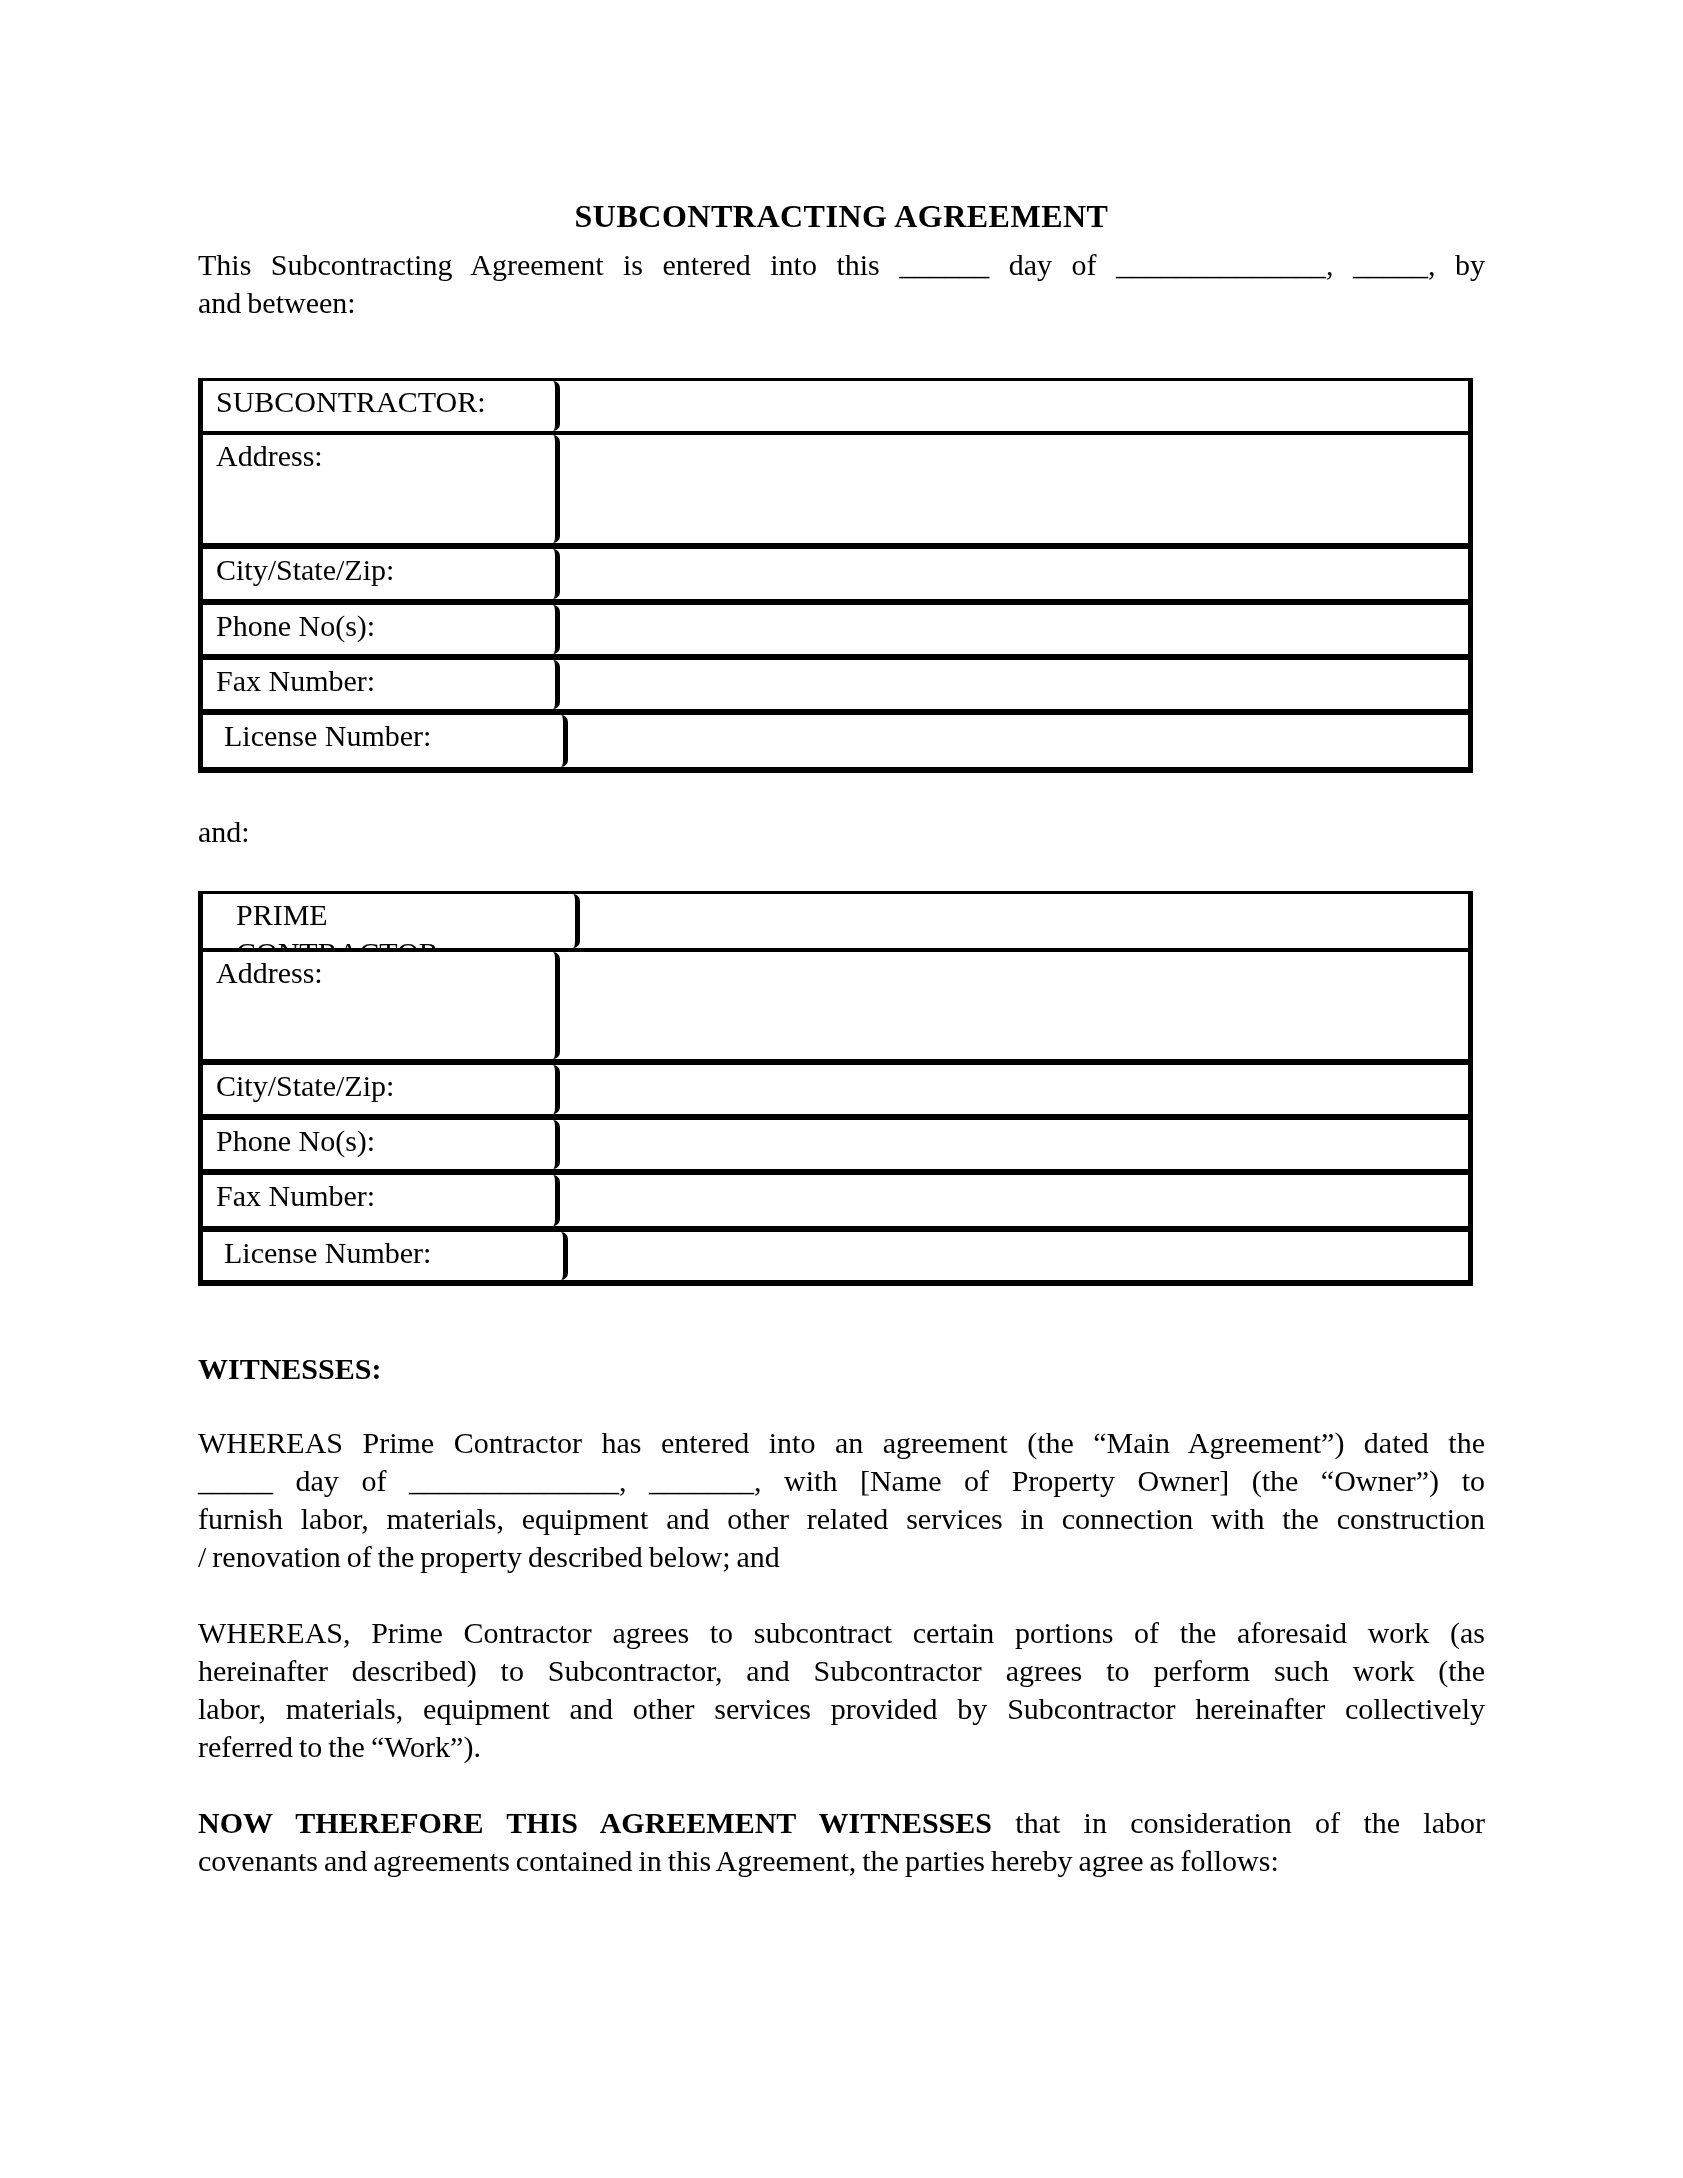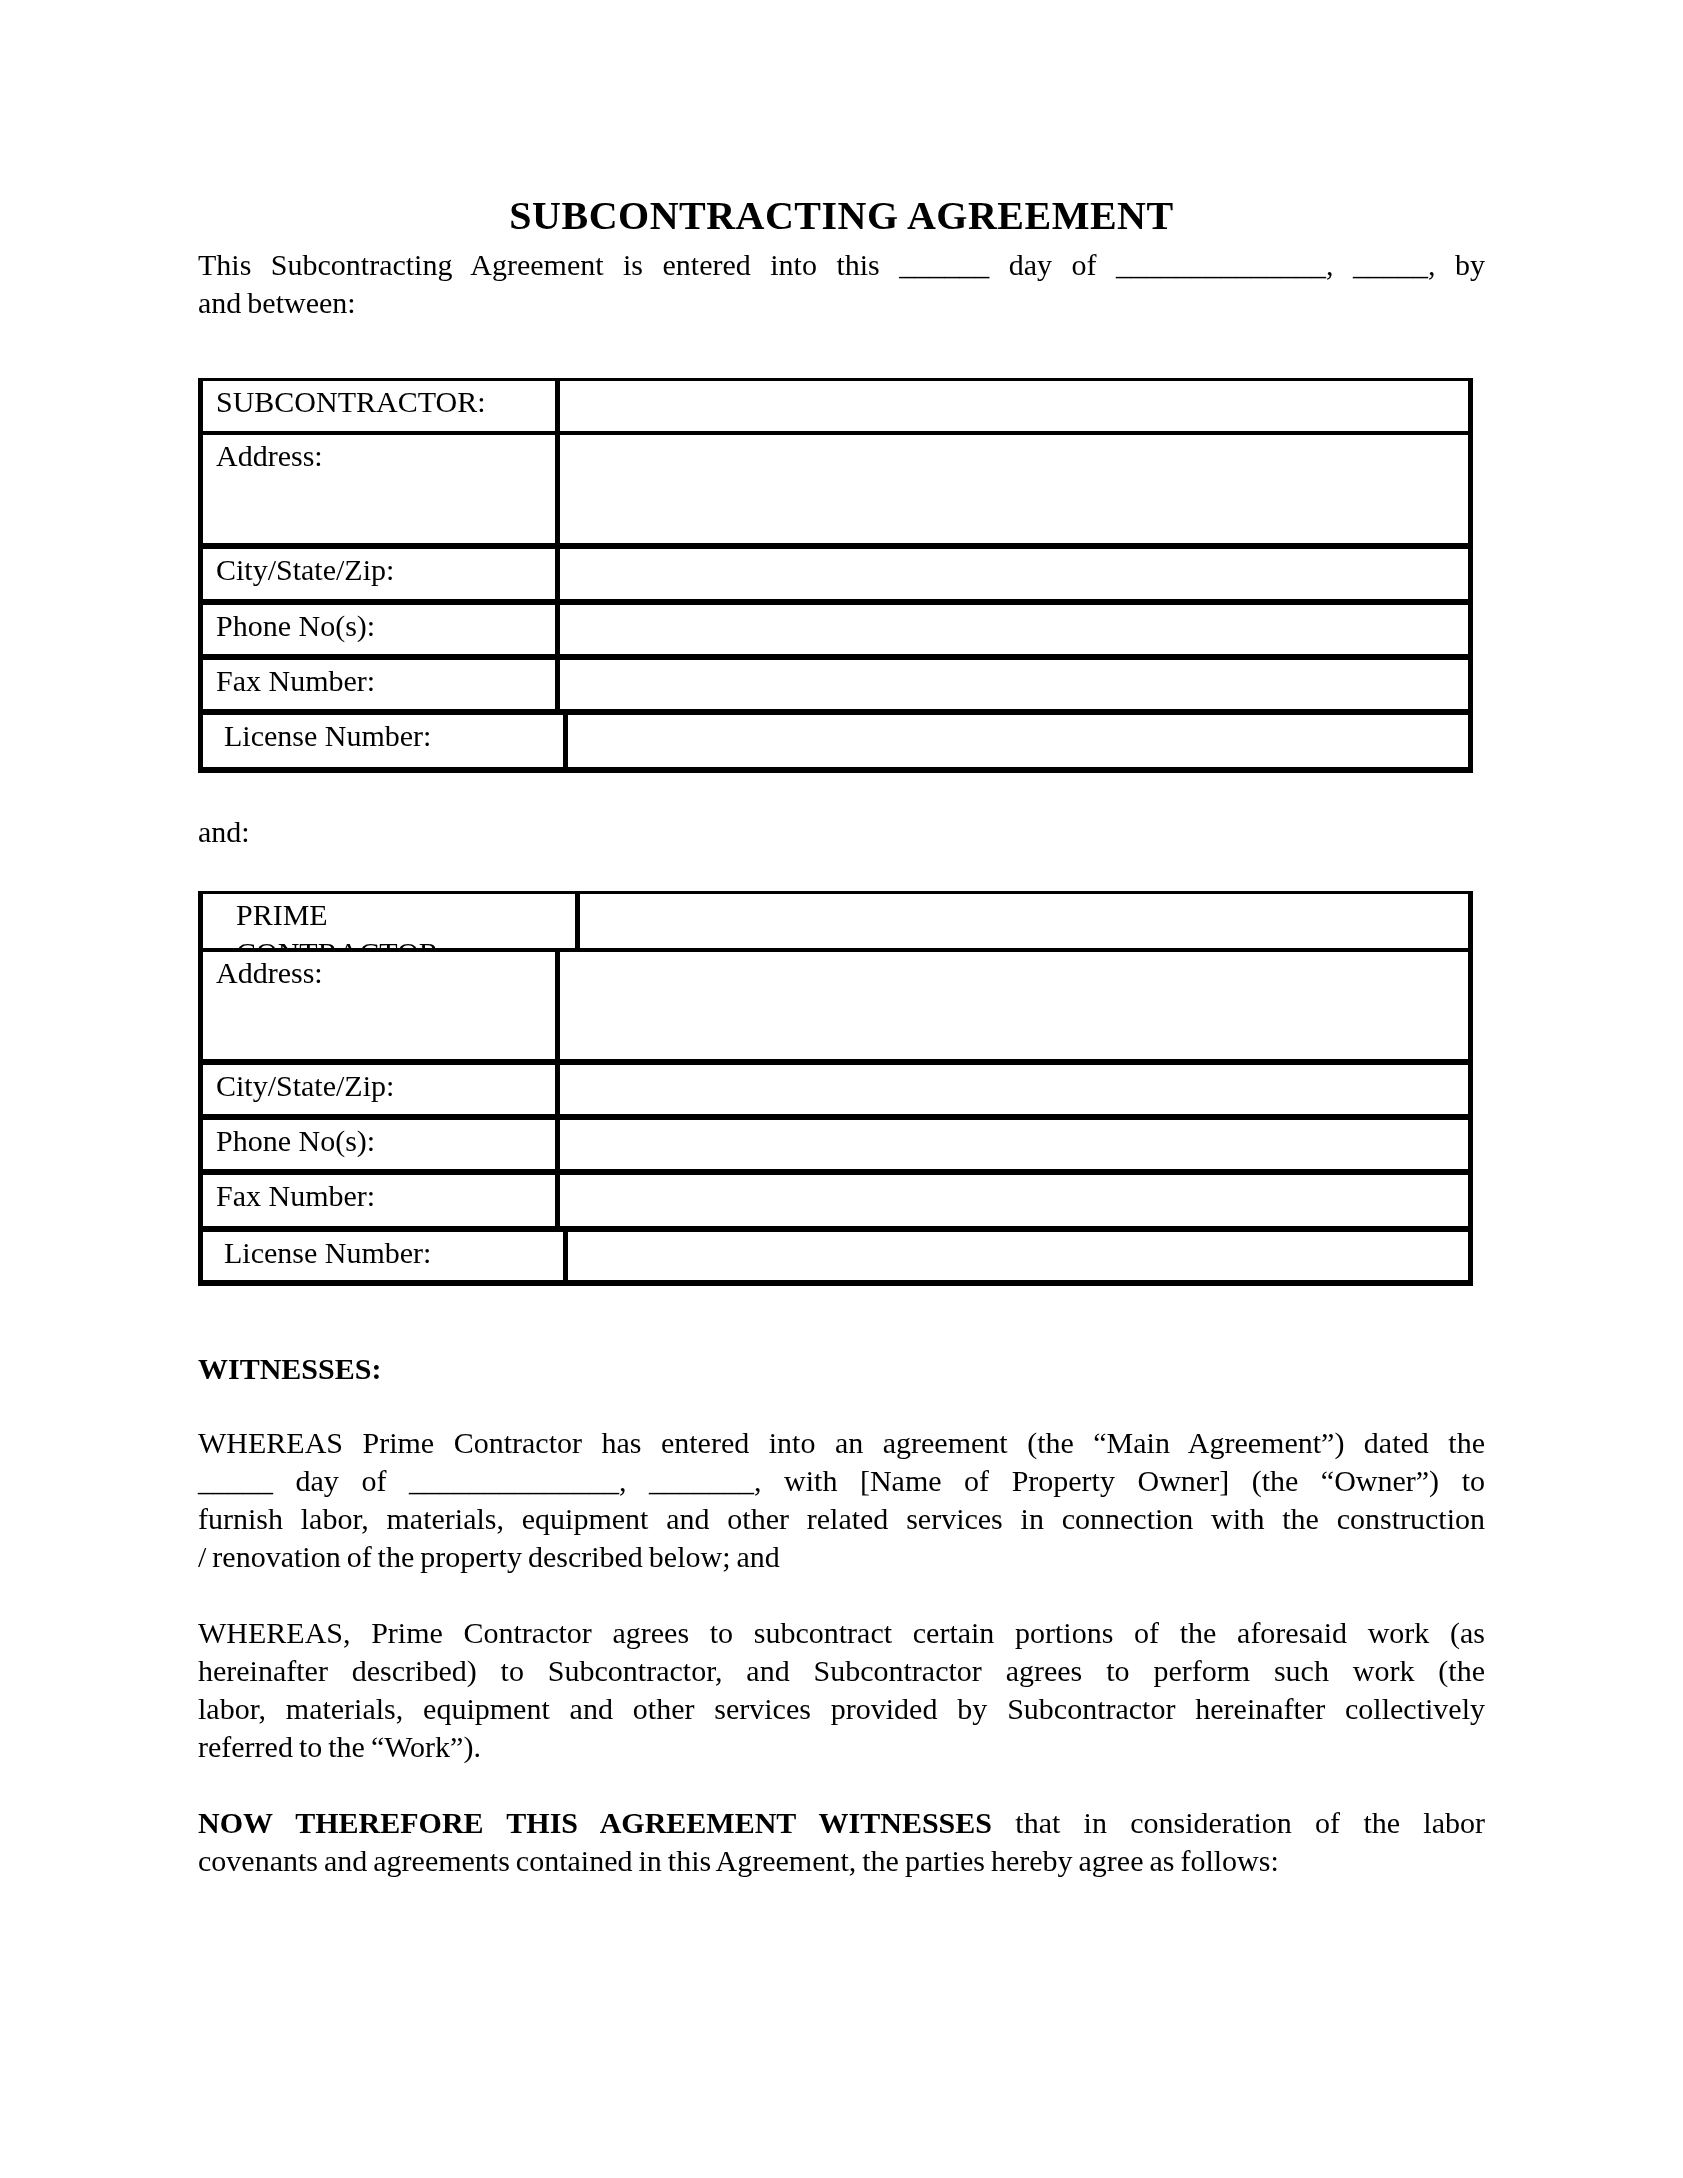--- a/index.html
+++ b/index.html
@@ -15,21 +15,21 @@
     overflow: hidden;
   }
   .title {
     position: absolute;
     top: 192px;
     left: 198px;
     width: 1287px;
     margin: 0;
     text-align: center;
     font-weight: bold;
-    font-size: 40px;
+    font-size: 32px;
     line-height: 48px;
     letter-spacing: 0.5px;
   }
   .para {
     position: absolute;
     left: 198px;
     width: 1287px;
     word-spacing: -1.5px;
   }
   .jline { text-align: justify; text-align-last: justify; }
@@ -58,20 +58,21 @@
     border-bottom: 6px solid #000000;
   }
   .trow.first { border-bottom-width: 4px; }
   .trow.last  { border-bottom: none; margin-left: 8px; }
   .cl {
     width: 357px;
     box-sizing: border-box;
     border-right: 5px solid #000000;
     padding: 2px 10px 0 13px;
     overflow: hidden;
+    border-radius: 7px;
   }
   .cv { flex: 1; }
   .wrap-cap { display: inline-block; max-width: 243px; }
 
   .t1 { top: 378px; }
   .t1 .trow:nth-child(1) { height: 54px; }
   .t1 .trow:nth-child(2) { height: 114px; }
   .t1 .trow:nth-child(3) { height: 56px; }
   .t1 .trow:nth-child(4) { height: 55px; }
   .t1 .trow:nth-child(5) { height: 55px; }

